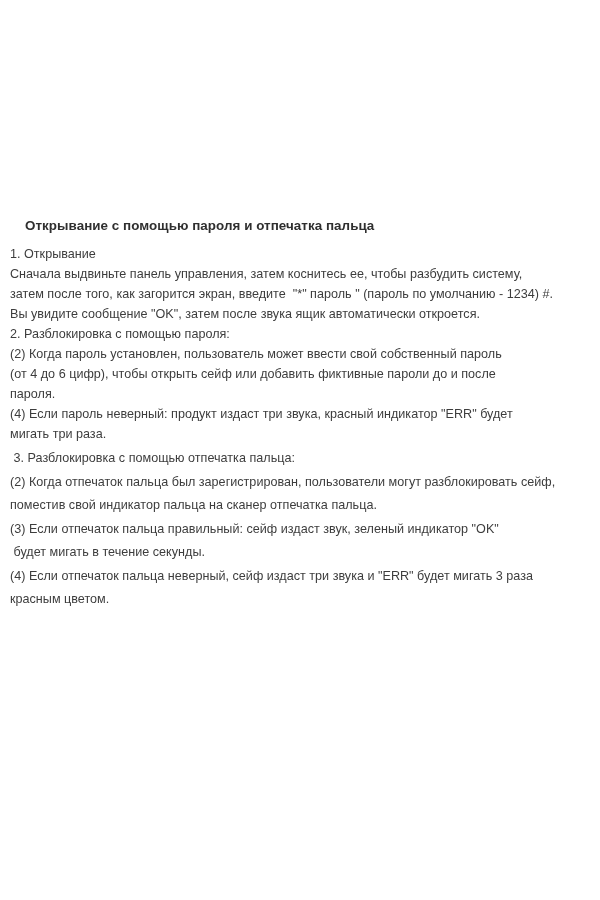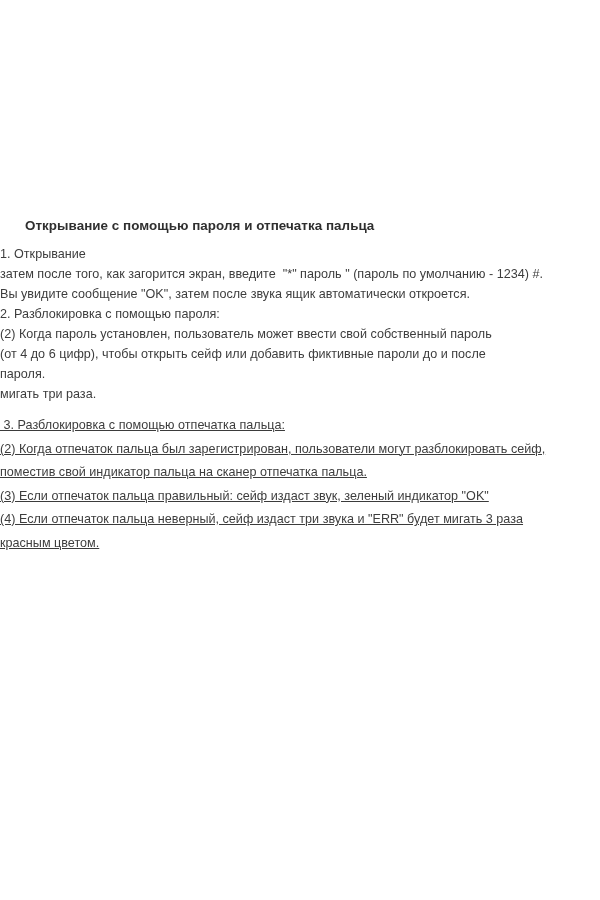--- a/index.html
+++ b/index.html
@@ -37,71 +37,75 @@
     font-size: 13.4px;
     font-weight: bold;
     color: #2f2f2f;
     padding-left: 25px;
     letter-spacing: 0.05px;
     line-height: 20px;
     margin: 0 0 8px 0;
   }
 
   .block {
+    padding-left: 10px;
   }
 
   .line {
     font-size: 12.6px;
     line-height: 20px;
     color: #3d3d3d;
     white-space: pre;
     letter-spacing: 0.01px;
     margin: 0;
   }
 
   
   .group-a .line { line-height: 20px; }
 
   
-  .group-b { margin-top: 10px; text-decoration: underline; }
+  .group-b { margin-top: 3px; }
   .group-b .line { line-height: 23.5px; }
 </style>
 </head>
 <body>
 
 <div class="page">
   <div class="content">
 
     <h1 class="doc-title">Открывание с помощью пароля и отпечатка пальца</h1>
 
     <div class="block group-a">
 
       <div>
         <p class="line">1. Открывание</p>
+        <p class="line">Сначала выдвиньте панель управления, затем коснитесь ее, чтобы разбудить систему,</p>
         <p class="line">затем после того, как загорится экран, введите  "*" пароль " (пароль по умолчанию - 1234) #.</p>
         <p class="line">Вы увидите сообщение "OK", затем после звука ящик автоматически откроется.</p>
       </div>
 
       <div>
         <p class="line">2. Разблокировка с помощью пароля:</p>
         <p class="line">(2) Когда пароль установлен, пользователь может ввести свой собственный пароль</p>
         <p class="line">(от 4 до 6 цифр), чтобы открыть сейф или добавить фиктивные пароли до и после</p>
         <p class="line">пароля.</p>
+        <p class="line">(4) Если пароль неверный: продукт издаст три звука, красный индикатор "ERR" будет</p>
         <p class="line">мигать три раза.</p>
       </div>
 
     </div>
 
     <div class="block group-b">
 
       <div>
         <p class="line"> 3. Разблокировка с помощью отпечатка пальца:</p>
         <p class="line">(2) Когда отпечаток пальца был зарегистрирован, пользователи могут разблокировать сейф,</p>
         <p class="line">поместив свой индикатор пальца на сканер отпечатка пальца.</p>
         <p class="line">(3) Если отпечаток пальца правильный: сейф издаст звук, зеленый индикатор "OK"</p>
+        <p class="line"> будет мигать в течение секунды.</p>
         <p class="line">(4) Если отпечаток пальца неверный, сейф издаст три звука и "ERR" будет мигать 3 раза</p>
         <p class="line">красным цветом.</p>
       </div>
 
     </div>
 
   </div>
 </div>
 
 </body></html>

